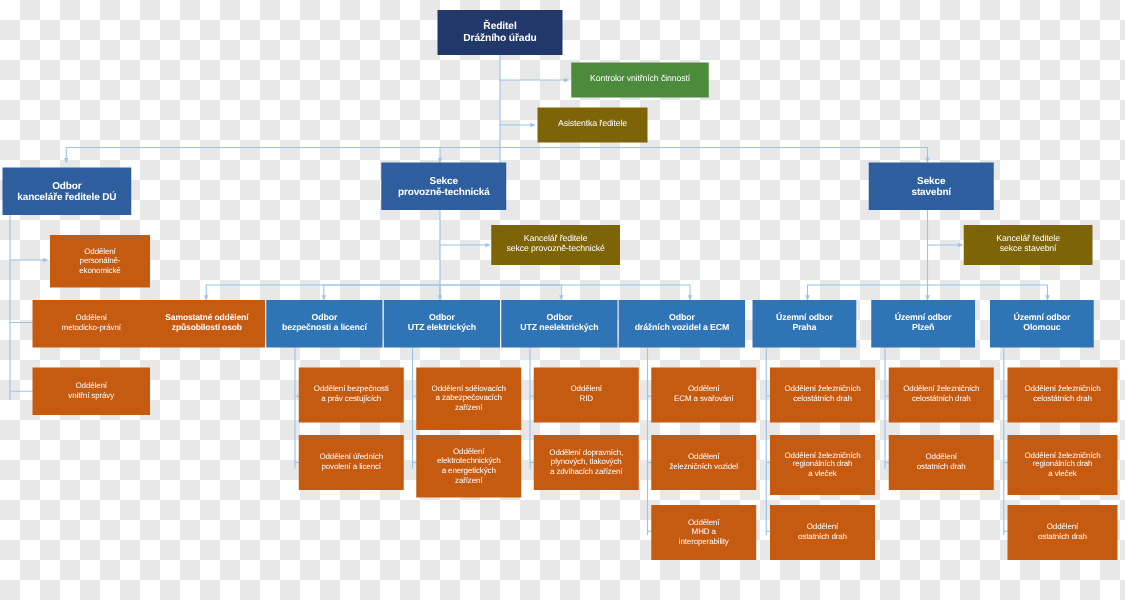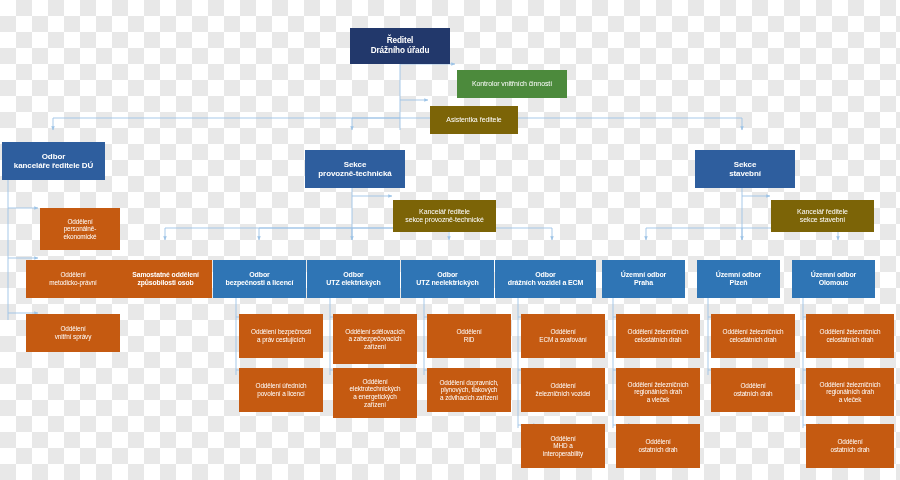--- a/index.html
+++ b/index.html
@@ -37,21 +37,20 @@
     display: flex;
     align-items: center;
     justify-content: center;
     text-align: center;
     color: #ffffff;
     line-height: 1.18;
     padding: 2px 3px;
     overflow: hidden;
     white-space: pre-line;
     letter-spacing: -0.1px;
-    margin-top: 20px;
   }
   .lvl-director {
     background: #22386B;
     font-size: 8.2px;
     font-weight: bold;
   }
   .lvl-green {
     background: #4C8A3C;
     font-size: 7px;
   }
@@ -155,21 +154,21 @@
     </g>
   </svg>
 
   <div class="node lvl-director" style="left:350px; top:8px; width:100px; height:36px;">Ředitel
 Drážního úřadu</div>
 
   <div class="node lvl-green" style="left:457px; top:50px; width:110px; height:28px;">Kontrolor vnitřních činností</div>
 
   <div class="node lvl-olive" style="left:430px; top:86px; width:88px; height:28px;">Asistentka ředitele</div>
 
-  <div class="node lvl-section" style="left:2px; top:122px; width:103px; height:38px;">Odbor
+  <div class="node lvl-section" style="left:2px; top:134px; width:103px; height:38px;">Odbor
 kanceláře ředitele DÚ</div>
 
   <div class="node lvl-section" style="left:305px; top:130px; width:100px; height:38px;">Sekce
 provozně-technická</div>
 
   <div class="node lvl-section" style="left:695px; top:130px; width:100px; height:38px;">Sekce
 stavební</div>
 
   <div class="node lvl-olive" style="left:393px; top:180px; width:103px; height:32px;">Kancelář ředitele
 sekce provozně-technické</div>

